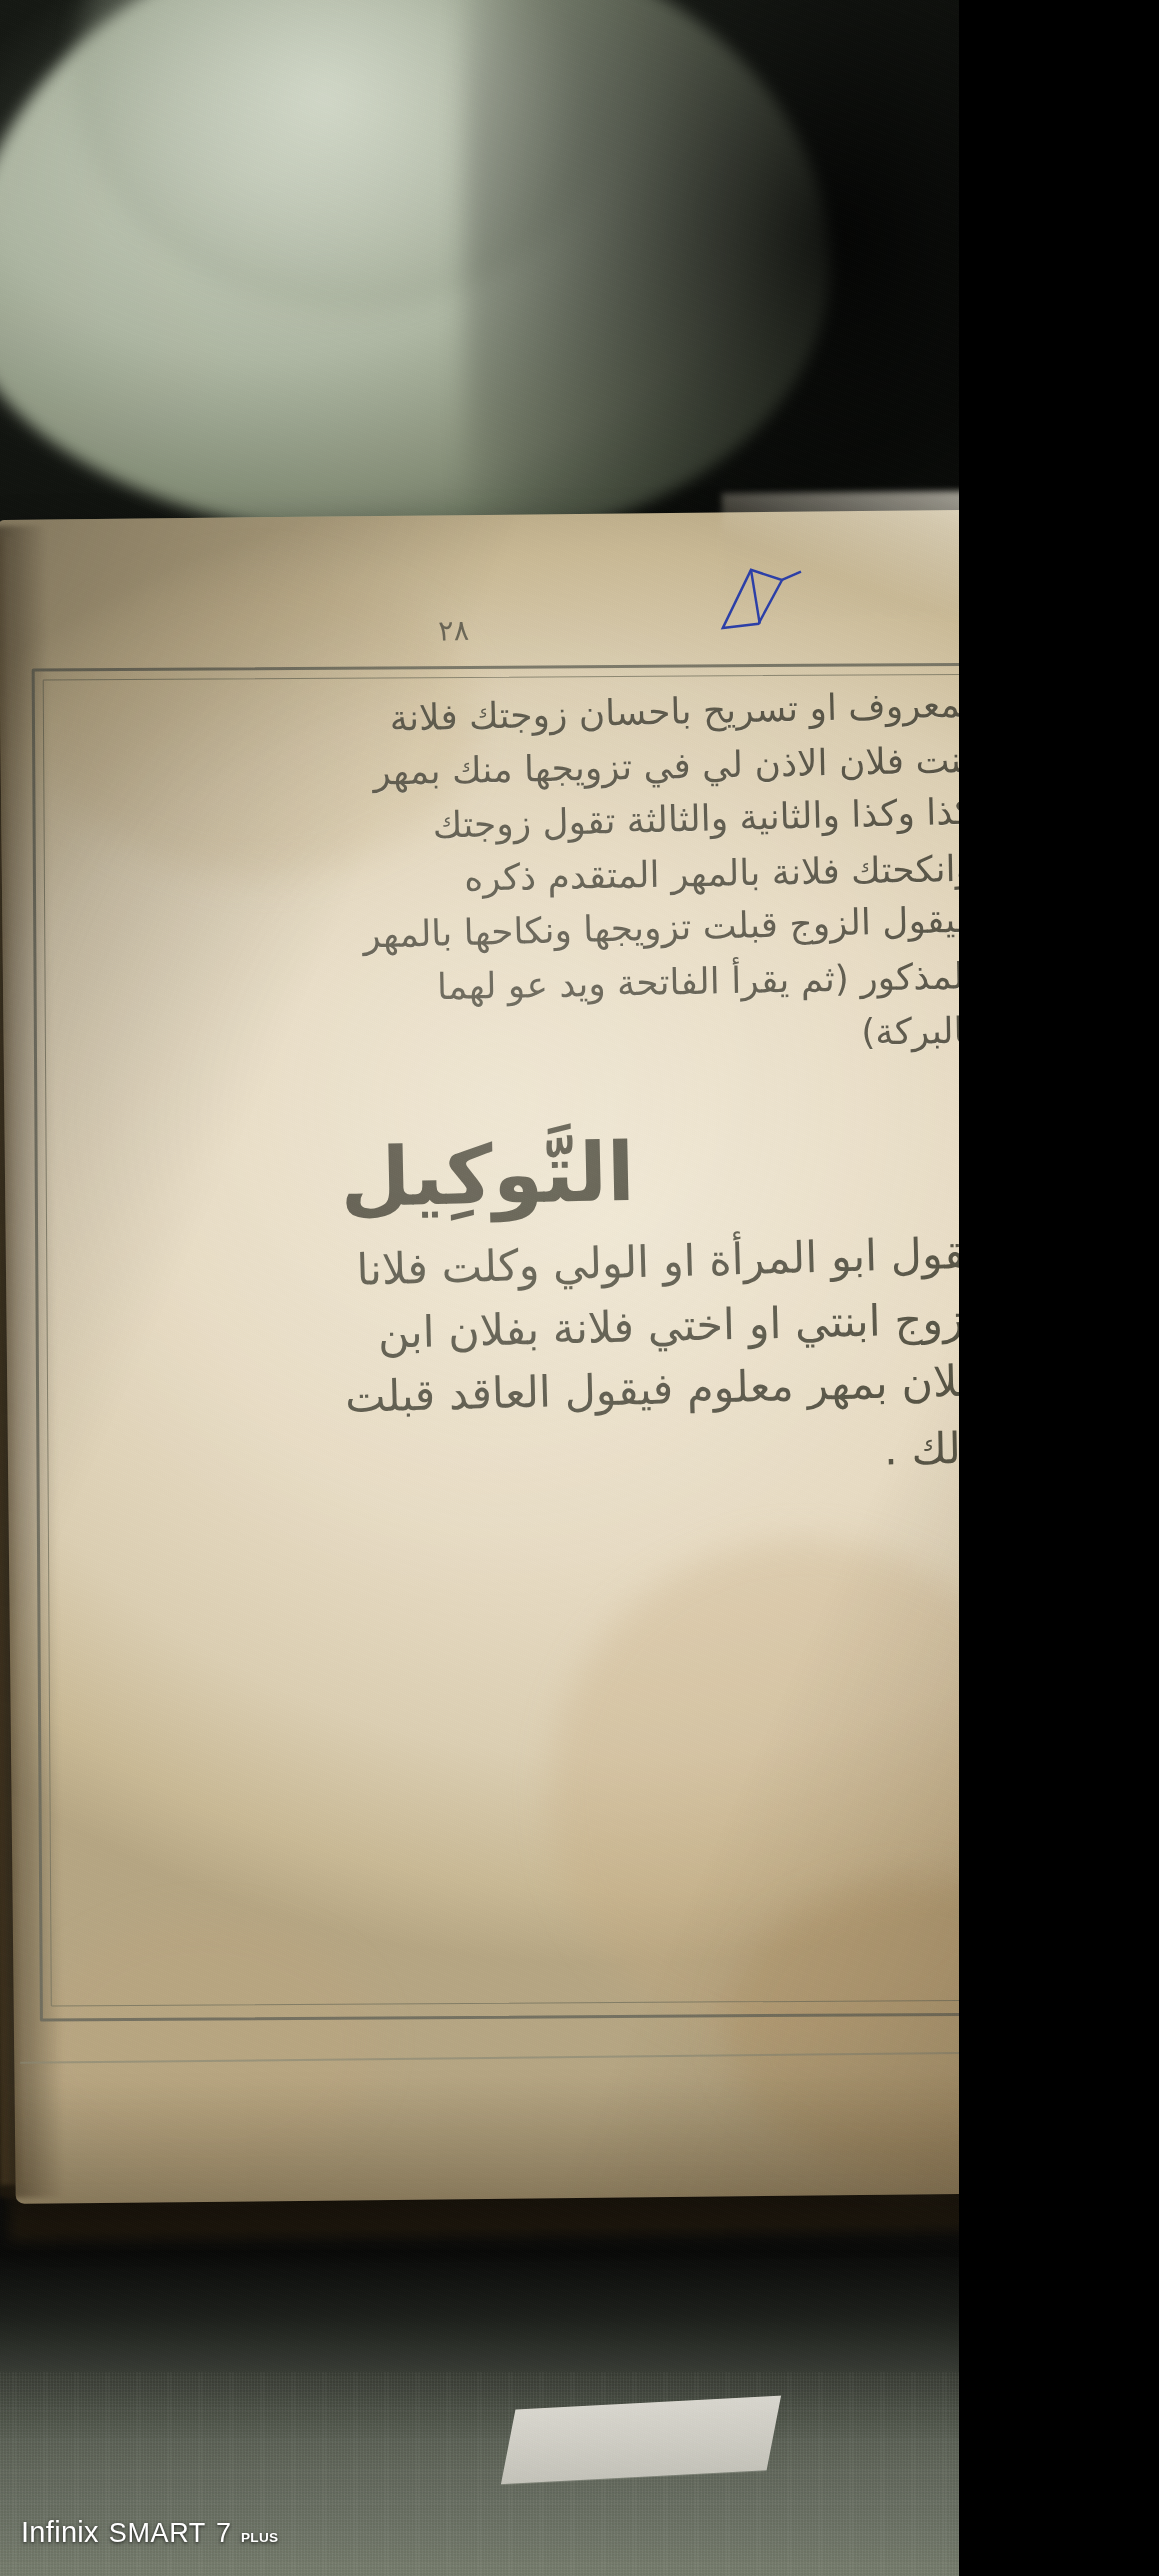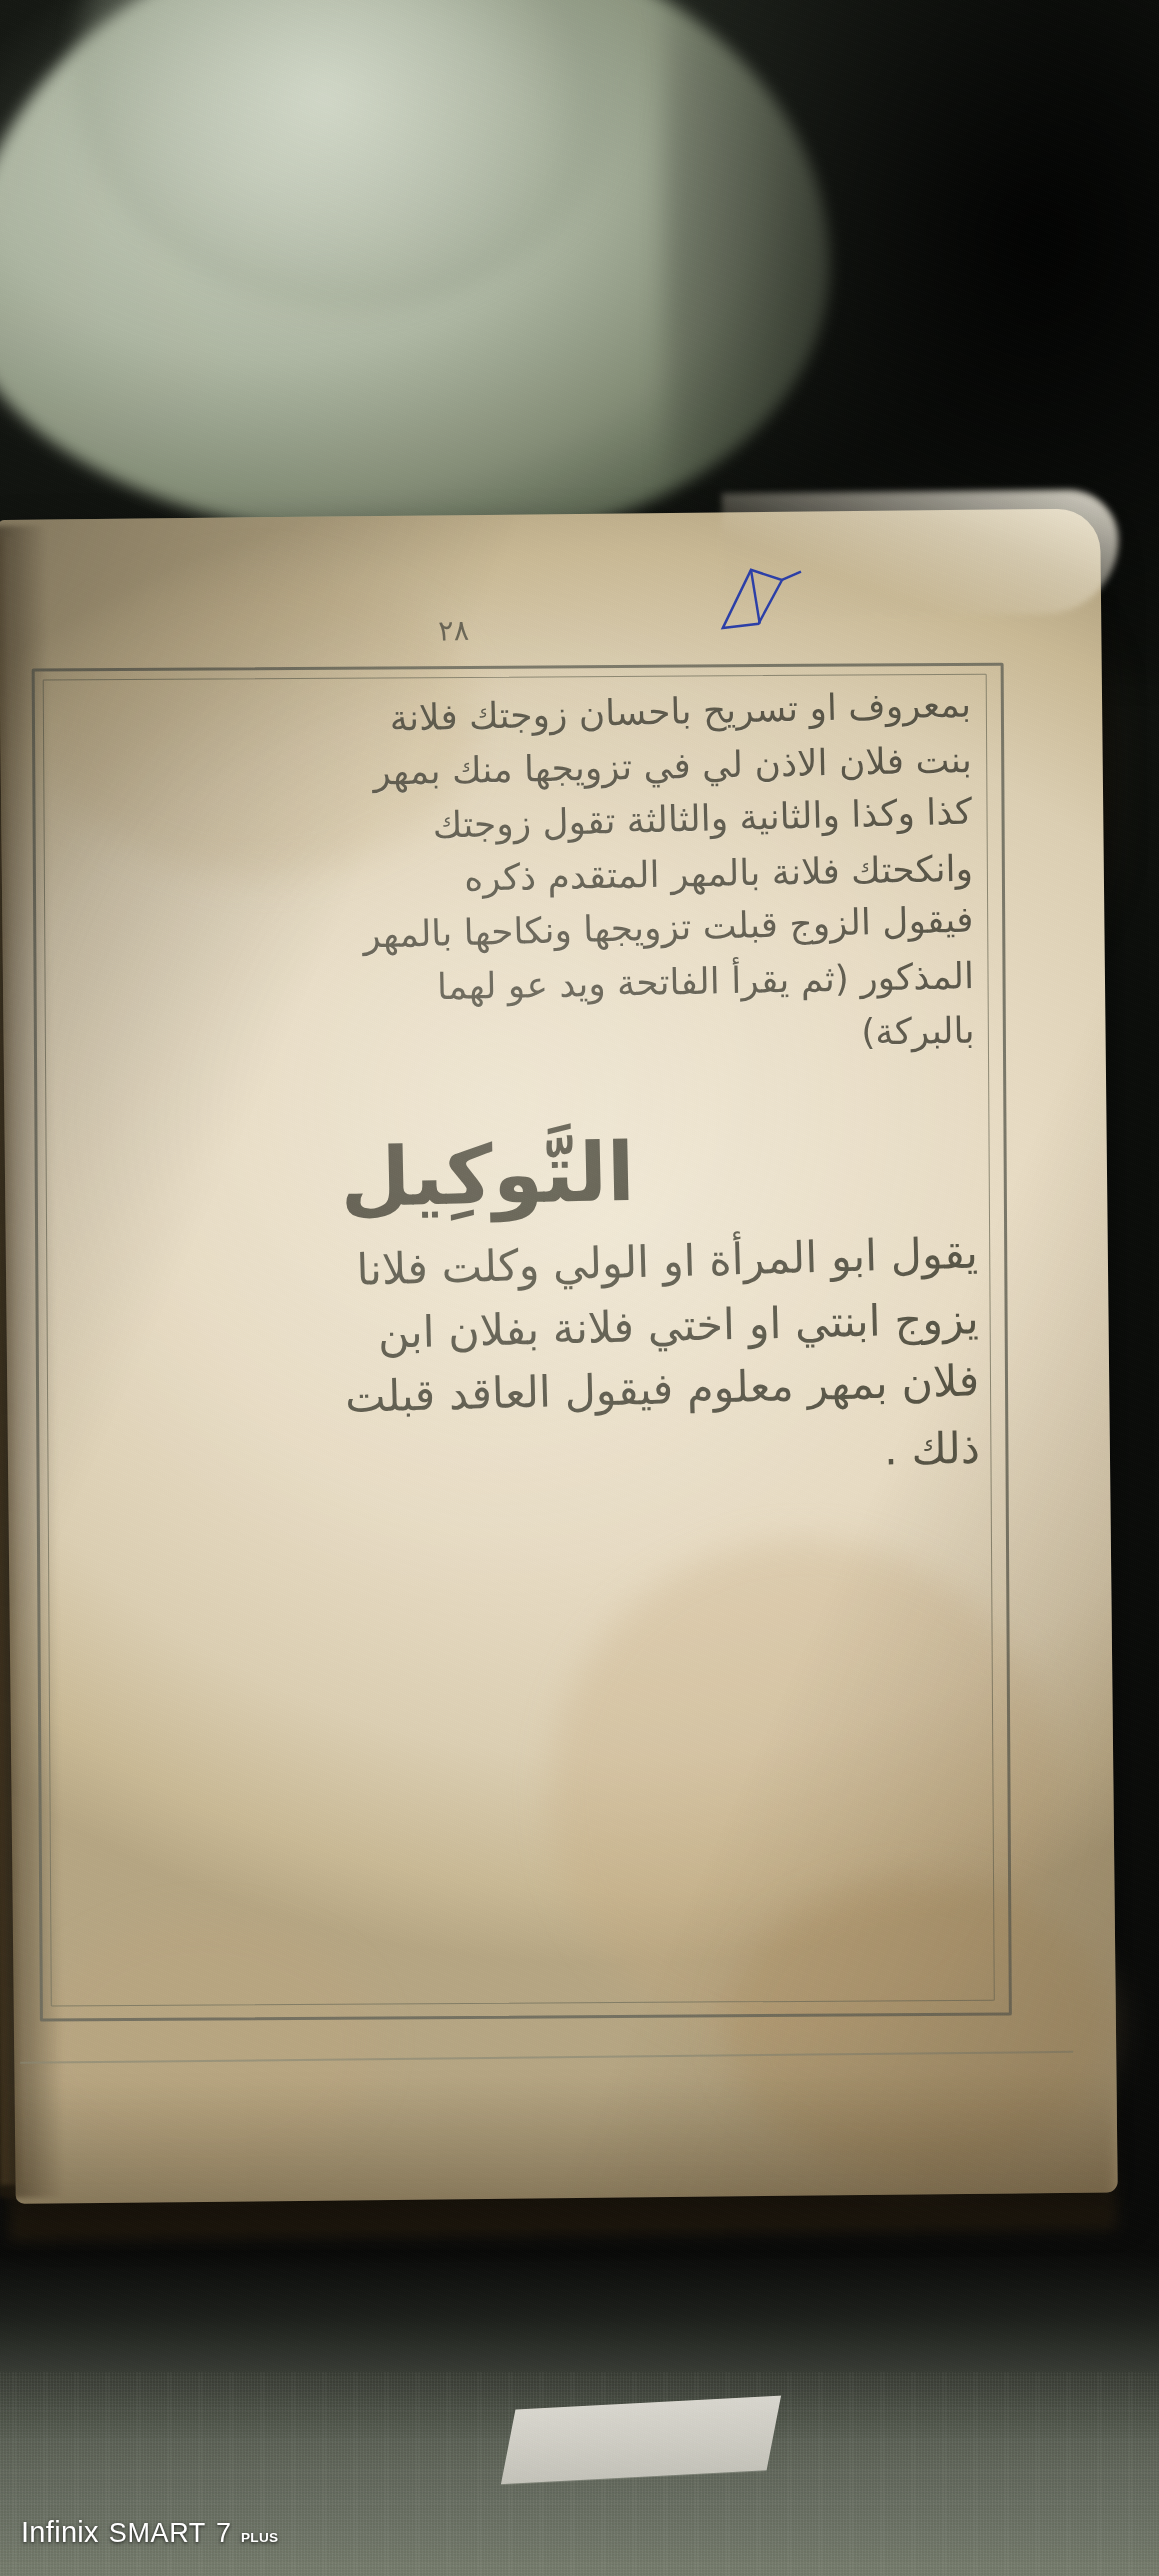--- a/index.html
+++ b/index.html
@@ -9,21 +9,21 @@
   }
   body {
     width: 1159px;
     height: 2576px;
     overflow: hidden;
     font-family: "Liberation Sans", sans-serif;
   }
 
   .photo {
     position: relative;
-    width: 1159px;
+    width: 959px;
     height: 2576px;
     overflow: hidden;
     
     background:
       radial-gradient(ellipse 557px 433px at 297px 235px, rgba(150,160,140,0.55), rgba(0,0,0,0) 70%),
       radial-gradient(ellipse 743px 557px at 557px 124px, rgba(90,100,85,0.35), rgba(0,0,0,0) 72%),
       linear-gradient(180deg, #151813 0%, #0c0e0b 40%, #0a0a09 100%);
   }
 
   

